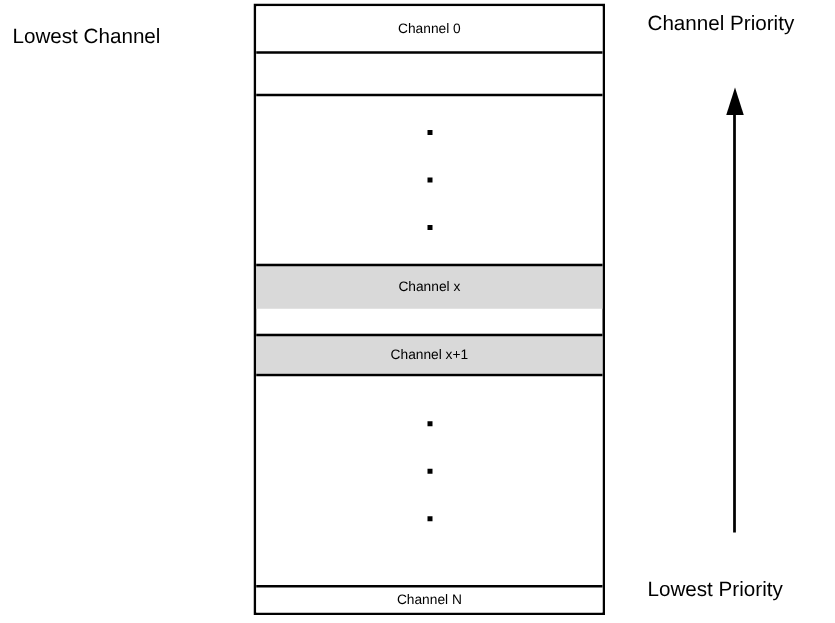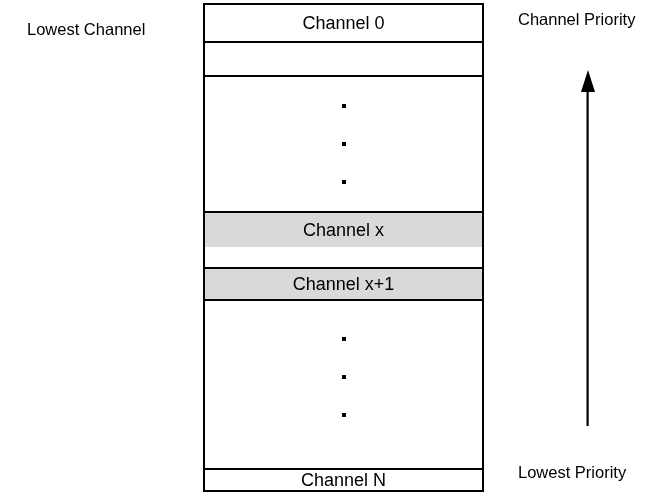--- a/index.html
+++ b/index.html
@@ -20,21 +20,21 @@
   }
 
   
   .side-label {
     position: absolute;
     font-size: 16.5px;
     line-height: 1;
     white-space: nowrap;
     color: #000;
   }
-  #label-lowest-channel  { left: 27px;  top: 21px; }
+  #label-lowest-channel  { left: 10px;  top: 21px; }
   #label-highest-channel { left: 10px;  top: 464px; }
   #label-highest-priority{ left: 518px; top: 11px; }
   #label-lowest-priority { left: 518px; top: 464px; }
 
   
   #channel-table {
     position: absolute;
     left: 203px;
     top: 3px;
     width: 281px;
@@ -50,21 +50,21 @@
     display: flex;
     align-items: center;
     justify-content: center;
     background: #ffffff;
     overflow: hidden;
   }
   .ch-row + .ch-row { border-top: 2px solid #000; align-items: center; }
   .ch-row.shaded { background: #d9d9d9; }
 
   .ch-label {
-    font-size: 18px;
+    font-size: 11px;
     line-height: 1;
     white-space: nowrap;
     color: #000;
   }
 
   
   #row-channel0      { height: 37px; }
   #row-blank-top     { height: 34px; }
   #row-dots-top      { height: 139px; }
   #row-channel-x     { height: 37px; }

